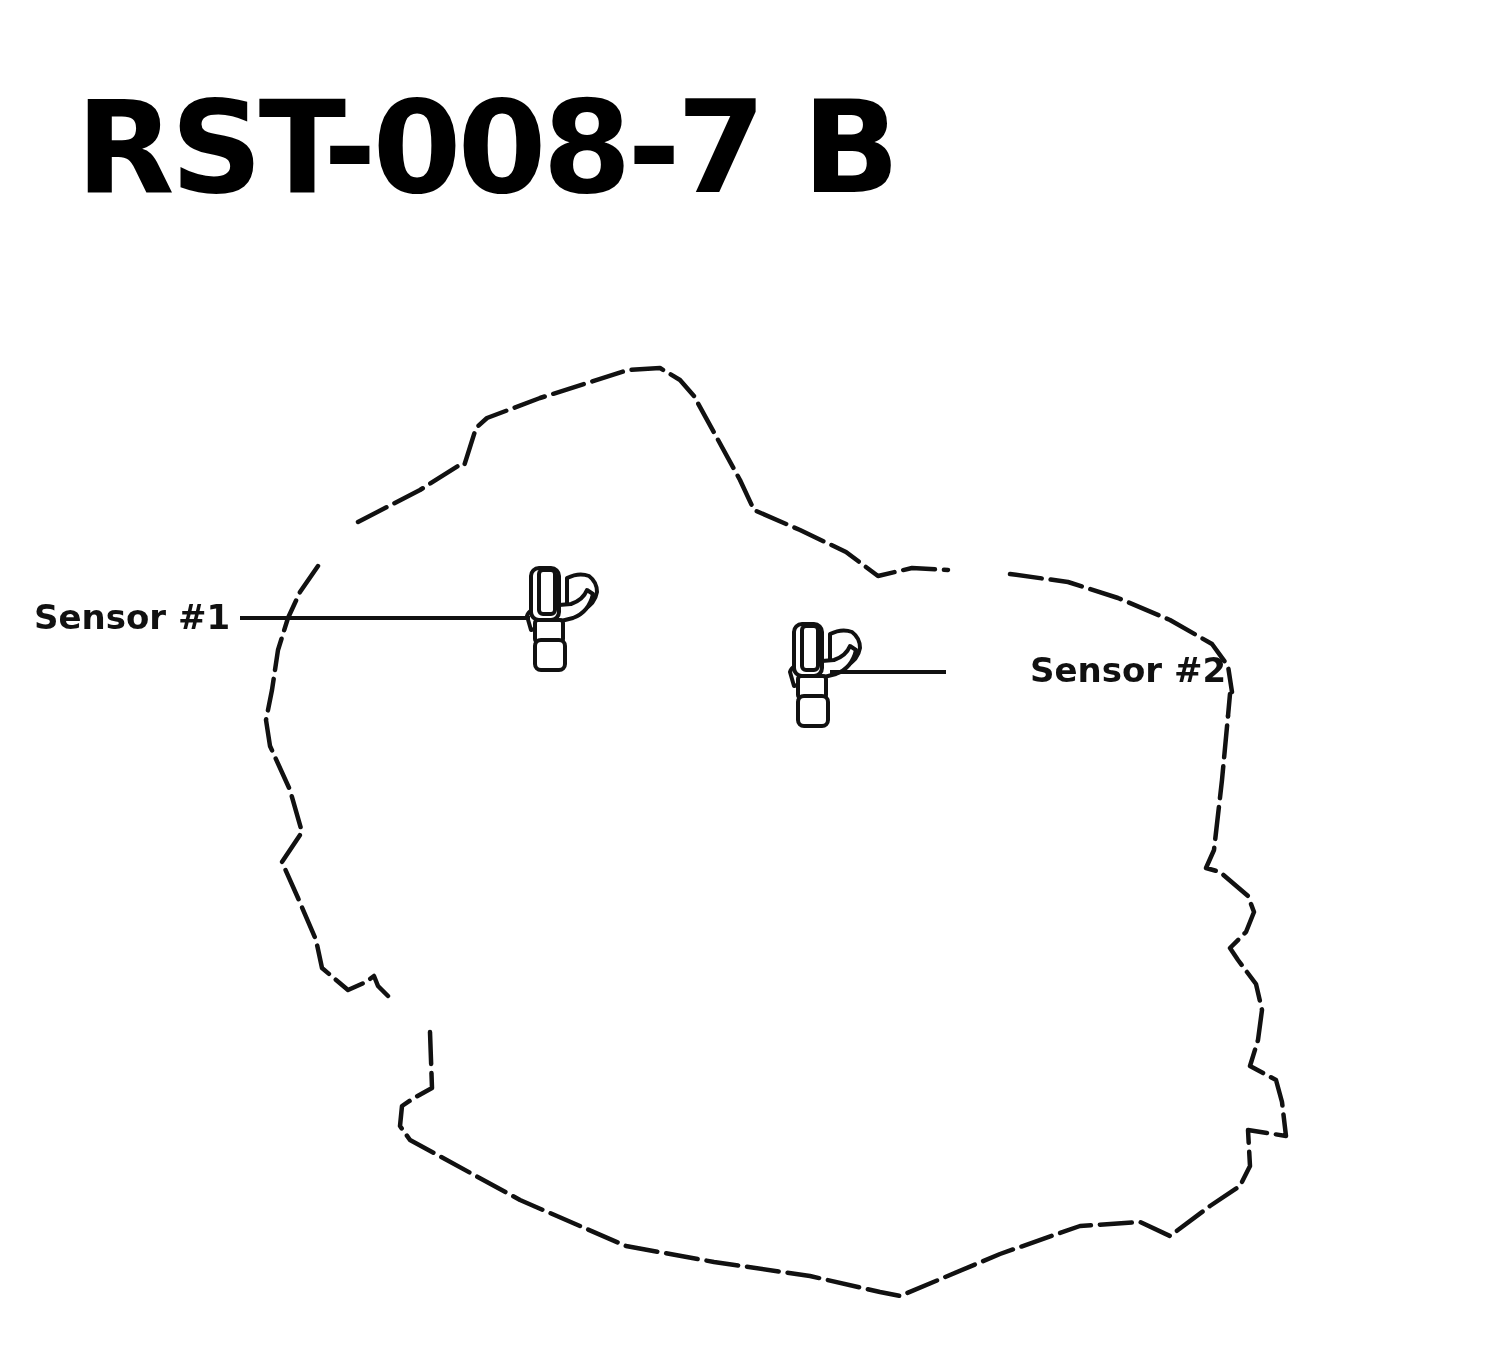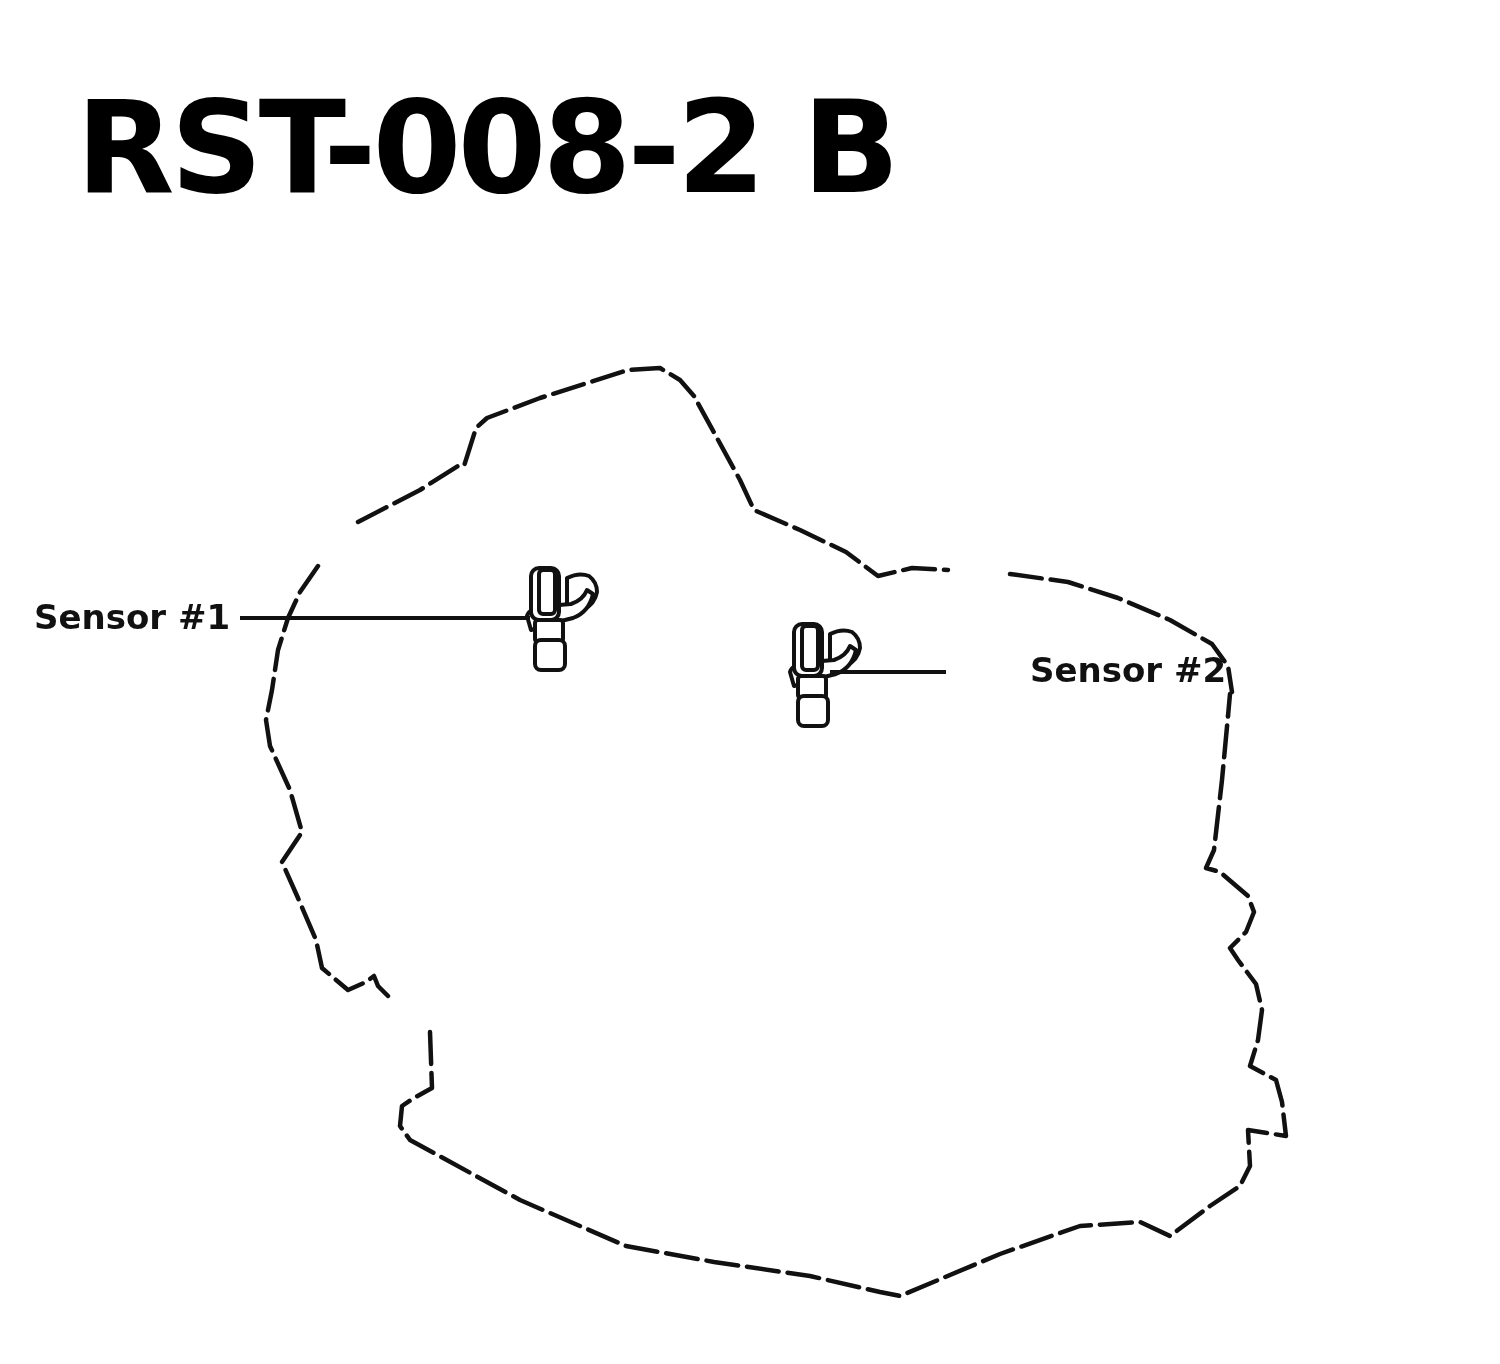--- a/index.html
+++ b/index.html
@@ -19,21 +19,21 @@
     .label-2 { left: 1030px; top: 650px; }
     svg.diagram { position: absolute; left: 0; top: 0; }
     .outline { fill: none; stroke: #111; stroke-width: 4.5; stroke-linecap: round; stroke-linejoin: round; }
     .dash { stroke-dasharray: 32 9; }
     .leader { stroke: #111; stroke-width: 4; fill: none; }
     .sensor path, .sensor rect, .sensor ellipse { fill: #fff; stroke: #111; stroke-width: 4; stroke-linejoin: round; }
   </style>
 </head>
 <body>
 
-<div class="title">RST-008-2 B</div>
+<div class="title">RST-008-7 B</div>
 
 <svg class="diagram" width="1500" height="1364" viewBox="0 0 1500 1364">
 
   <g>
     <path class="outline dash" d="M358 522 L420 490 L458 466 L464 466 L476 428 L487 418 L540 398 L628 370 L660 368 L680 380 L694 396 L740 480 L754 510 L800 530 L846 552 L878 576 L912 568 L948 570"></path>
     <path class="outline dash" d="M1010 574 L1068 582 L1118 598 L1170 620 L1212 644 L1228 666 L1232 692"></path>
     <path class="outline dash" d="M318 566 L300 592 L288 618 L278 650 L272 690 L266 720 L270 746 L290 790 L302 832 L282 862 L298 898 L316 940 L322 968 L348 990 L366 982 L374 976 L378 986 L388 996"></path>
     <path class="outline dash" d="M430 1032 L432 1088 L414 1098 L402 1106 L400 1126 L410 1140 L520 1200 L626 1246 L714 1262 L810 1276 L880 1292 L900 1296 L1000 1254 L1080 1226 L1140 1222 L1170 1236 L1210 1206 L1240 1186 L1250 1166 L1248 1130 L1286 1136 L1282 1102 L1276 1080 L1250 1066 L1258 1040 L1262 1010 L1256 984 L1238 960 L1230 948 L1246 932 L1254 912 L1248 896 L1220 872 L1206 868 L1214 850 L1222 780 L1228 716"></path>
     <path class="outline" d="M1228 716 L1230 694"></path>
   </g>

